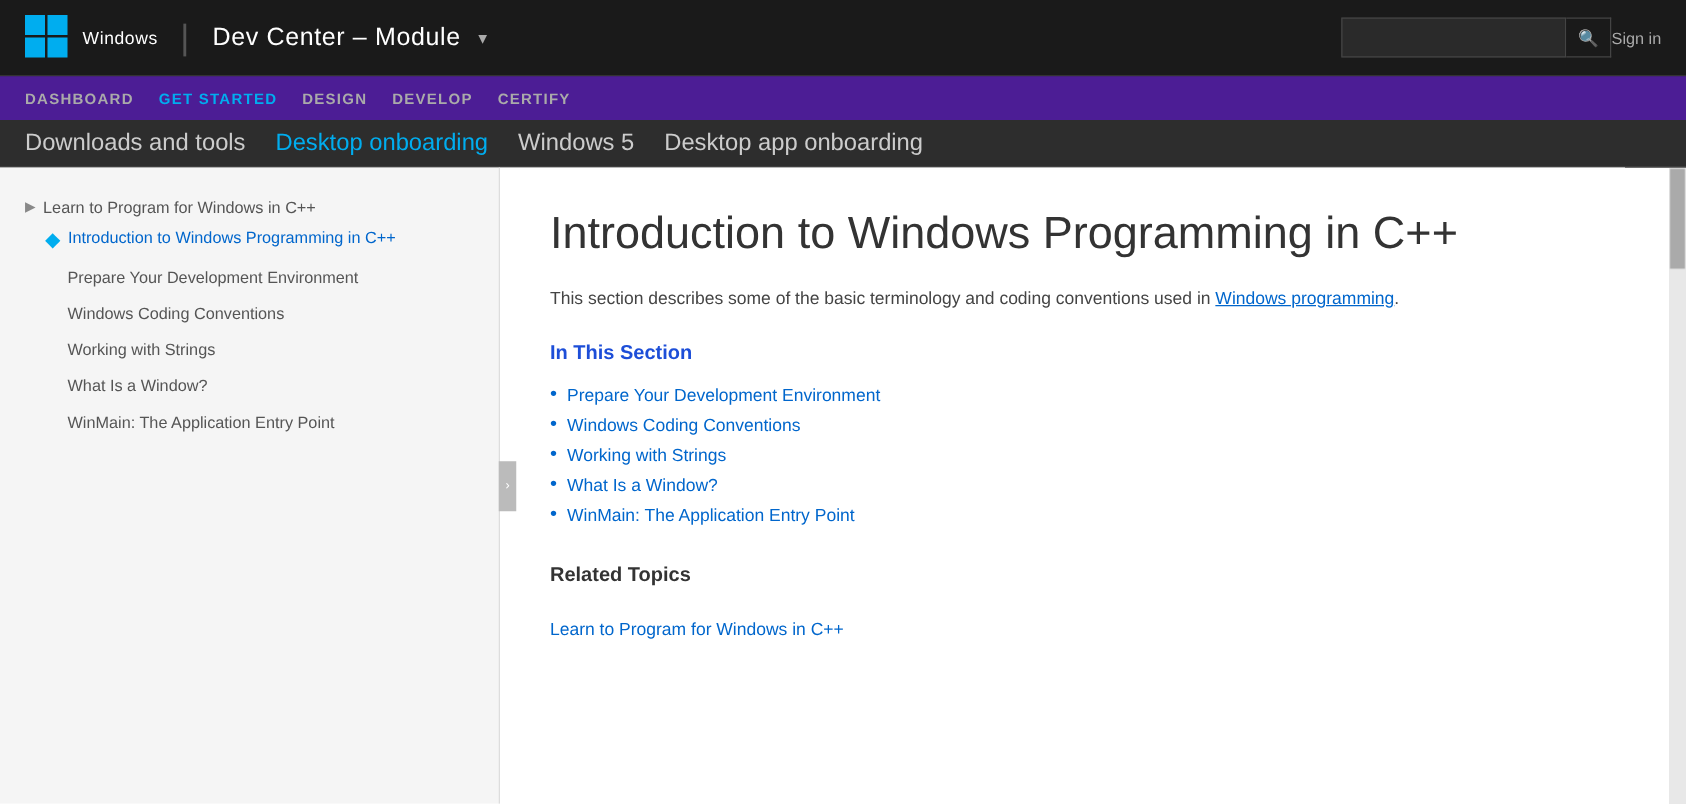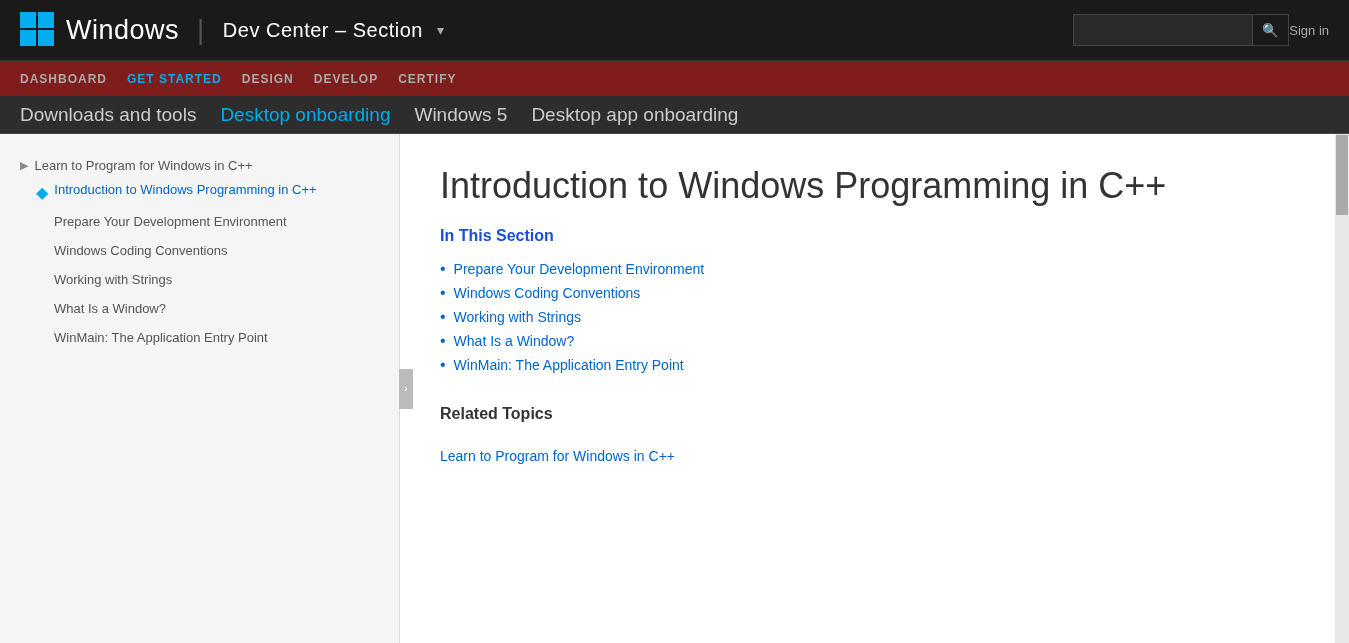--- a/index.html
+++ b/index.html
@@ -61,21 +61,21 @@
       width: 36px;
       cursor: pointer;
       display: flex;
       align-items: center;
       justify-content: center;
       color: #00adef;
     }
 
     
     .primary-nav {
-      background: #7f1d1d;
+      background: #4c1d95;
       border-top: 1px solid #333;
       padding: 0 20px;
       display: flex;
       align-items: center;
       height: 36px;
     }
     .primary-nav a {
       color: #aaa;
       text-decoration: none;
       font-size: 12px;
@@ -261,23 +261,23 @@
   <div class="logo-area">
 
     <div class="windows-logo">
       <svg width="36" height="36" viewBox="0 0 36 36">
         <rect x="0" y="0" width="16" height="16" fill="#00adef"></rect>
         <rect x="18" y="0" width="16" height="16" fill="#00adef"></rect>
         <rect x="0" y="18" width="16" height="16" fill="#00adef"></rect>
         <rect x="18" y="18" width="16" height="16" fill="#00adef"></rect>
       </svg>
     </div>
-    <span style="color:#fff; font-size:27px; font-weight:300;">Windows</span>
+    <span style="color:#fff; font-size:14px; font-weight:300;">Windows</span>
     <span class="logo-divider">|</span>
-    <span style="color:#fff; font-size:20px; font-weight:300;">Dev Center – Section</span>
+    <span style="color:#fff; font-size:20px; font-weight:300;">Dev Center – Module</span>
     <span class="dropdown-arrow">▾</span>
   </div>
   <div class="search-area">
     <input class="search-box" type="text" style="">
     <button class="search-btn">
       <span>🔍</span>
     </button>
   </div>
   <a href="#" class="sign-in" style="margin-left:0;">Sign in</a>
 </header>
@@ -312,20 +312,23 @@
     <div class="sidebar-item level3">Windows Coding Conventions</div>
     <div class="sidebar-item level3">Working with Strings</div>
     <div class="sidebar-item level3">What Is a Window?</div>
     <div class="sidebar-item level3">WinMain: The Application Entry Point</div>
 
     <div class="sidebar-toggle">›</div>
   </aside>
 
   <main class="main-content">
     <h1 class="page-title">Introduction to Windows Programming in C++</h1>
+    <p class="page-intro">
+      This section describes some of the basic terminology and coding conventions used in <a href="#">Windows programming</a>.
+    </p>
 
     <div>
       <h2 class="section-heading">In This Section</h2>
       <ul class="section-list">
         <li>
           <a href="#">Prepare Your Development Environment</a>
         </li>
         <li>
           <a href="#">Windows Coding Conventions</a>
         </li>

